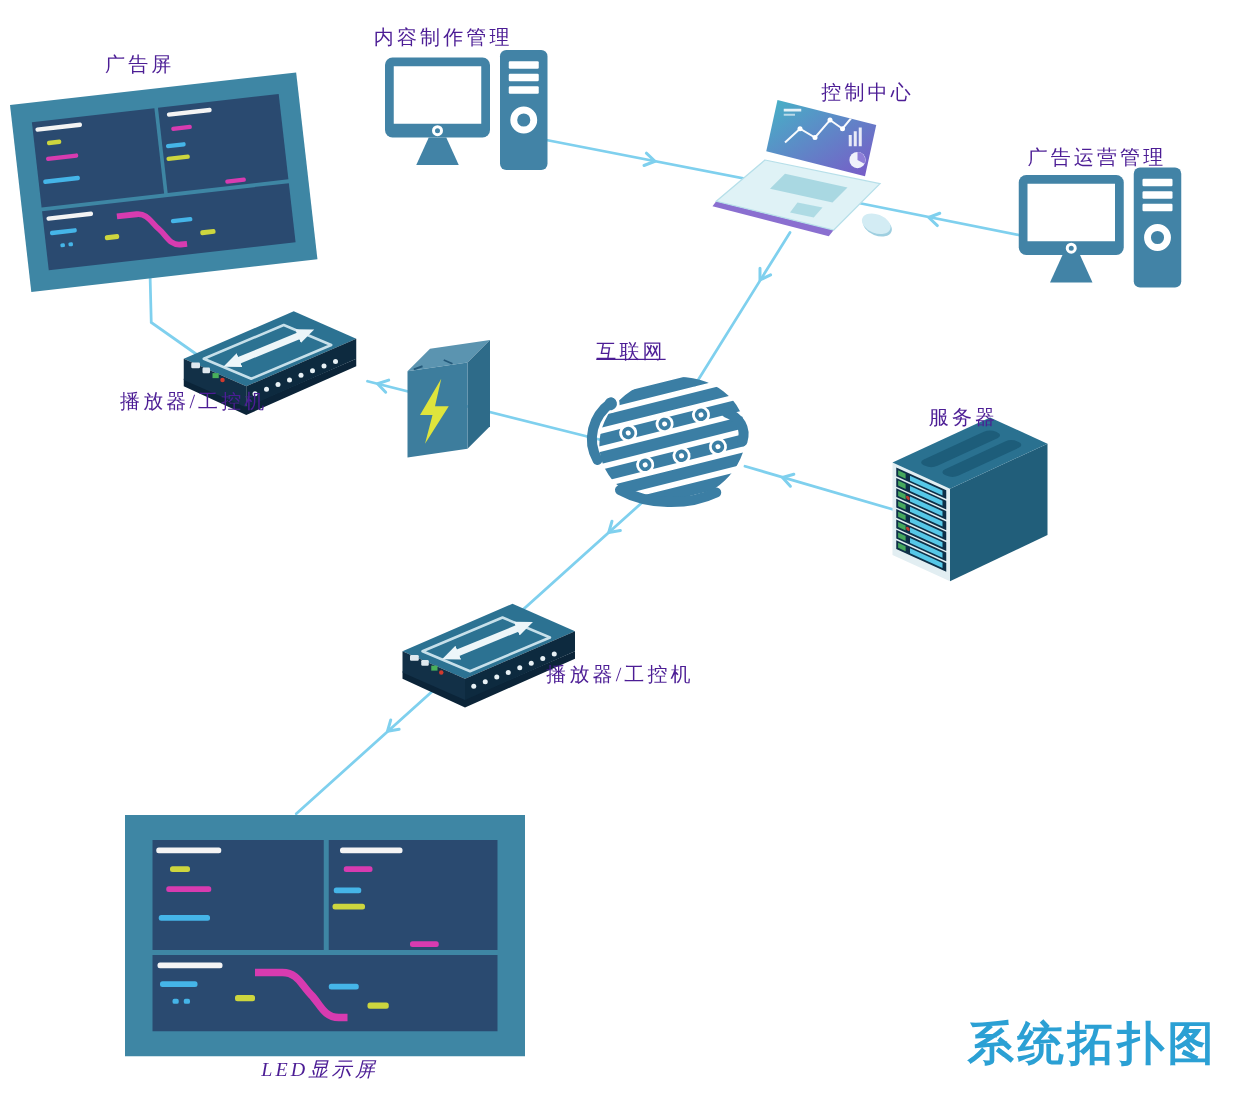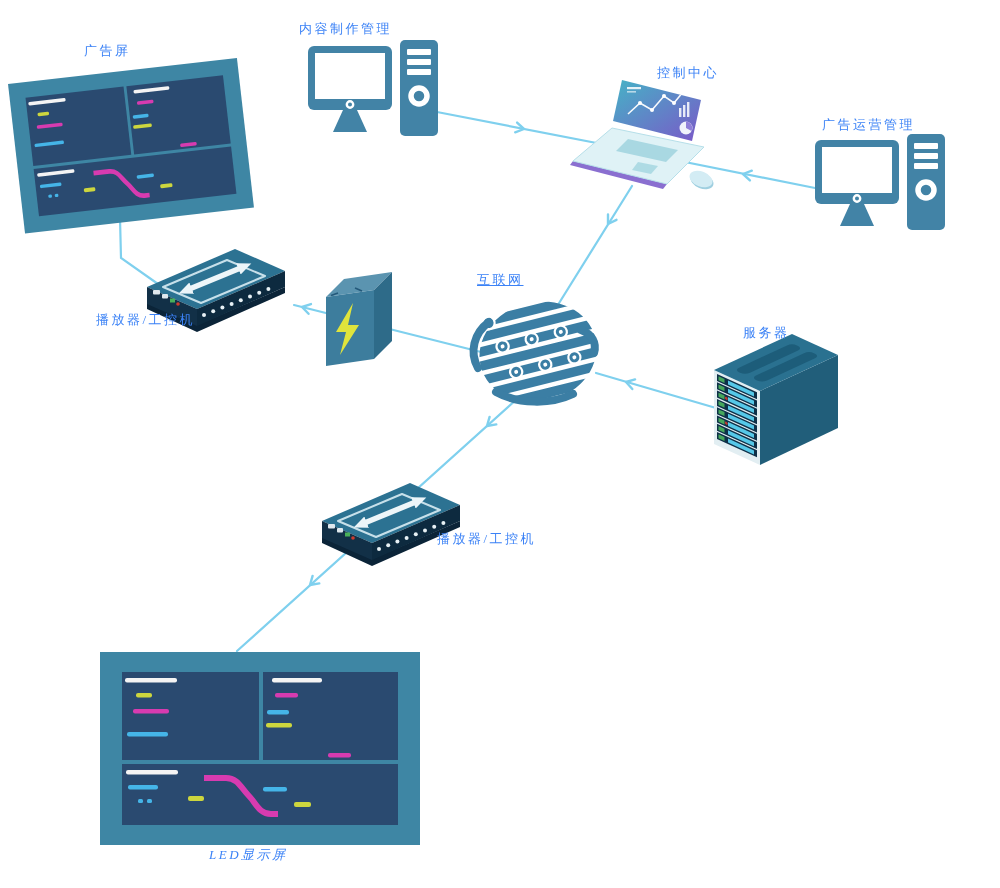--- a/index.html
+++ b/index.html
@@ -1,19 +1,19 @@
 <!DOCTYPE html>
 <html><head>
 <meta charset="utf-8">
 <style>
   html,body { margin:0; padding:0; background:#fff; }
   .stage { position:relative; width:1000px; height:888px; background:#ffffff; overflow:hidden;
            font-family:"Liberation Serif","DejaVu Serif",serif; }
   .stage svg { position:absolute; left:0; top:0; }
-  .lbl { position:absolute; font-size:13px; letter-spacing:2.5px; color:#3b82f6;
+  .lbl { position:absolute; font-size:16px; letter-spacing:2.5px; color:#4c1d95;
          white-space:nowrap; font-family:"Liberation Serif","DejaVu Serif",serif; }
   .main-title { position:absolute; left:774px; top:810px; font-size:37px; font-weight:bold;
                 letter-spacing:3px; color:#2ba0d4; white-space:nowrap; }
 </style>
 </head>
 <body>
 
 <div class="stage">
 
 <svg width="1000" height="888" viewBox="0 0 1000 888">
@@ -260,14 +260,15 @@
 <div class="lbl" style="left:84px;  top:42px;">广告屏</div>
 <div class="lbl" style="left:299px; top:20px;">内容制作管理</div>
 <div class="lbl" style="left:657px; top:64px;">控制中心</div>
 <div class="lbl" style="left:822px; top:116px;text-align:center;">广告运营管理</div>
 <div class="lbl" style="left:96px;  top:311px;">播放器/工控机</div>
 <div class="lbl" style="left:477px; top:271px;text-decoration:underline;">互联网</div>
 <div class="lbl" style="left:743px; top:324px;">服务器</div>
 <div class="lbl" style="left:437px; top:530px;">播放器/工控机</div>
 <div class="lbl" style="left:209px; top:846px;font-style:italic;">LED显示屏</div>
 
+<div class="main-title">系统拓扑图</div>
 
 </div>
 
 </body></html>

